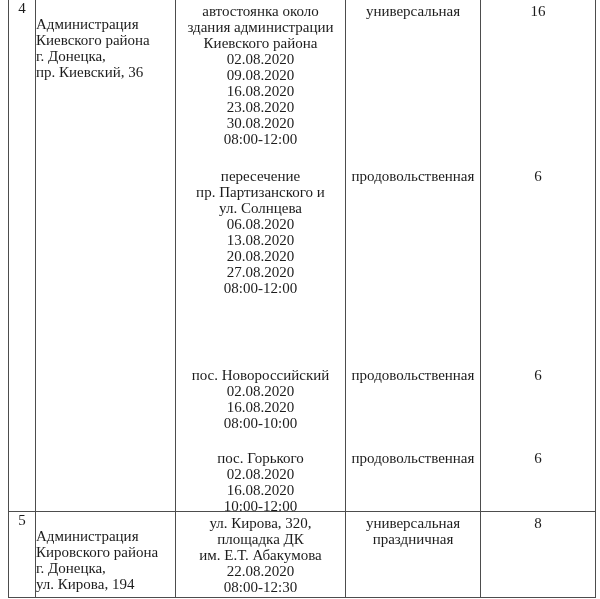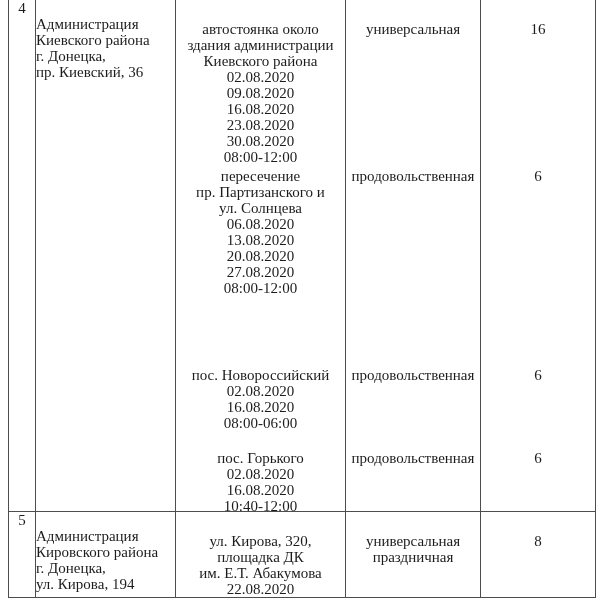--- a/index.html
+++ b/index.html
@@ -24,21 +24,21 @@
     padding:0;
   }
   td.cell-num   { text-align:center; padding-top:2px; }
   td.cell-org   { padding:2px 3px 0 5px; white-space:pre-line; }
   td.cell-loc, td.cell-type, td.cell-cnt { position:relative; }
   .blk {
     position:absolute; left:0; right:0;
     text-align:center;
     white-space:pre-line;
   }
-  .t0 { top:21px; }
+  .t0 { top:3px; }
   .t1 { top:168px;font-family:Liberation Serif, serif; }
   .t2 { top:367px; }
   .t3 { top:450px; }
 </style>
 </head>
 <body>
 
 <div class="sheet">
   <table class="schedule">
     <colgroup>
@@ -74,25 +74,25 @@
 пр. Партизанского и
 ул. Солнцева
 06.08.2020
 13.08.2020
 20.08.2020
 27.08.2020
 08:00-12:00</div>
         <div class="blk t2">пос. Новороссийский
 02.08.2020
 16.08.2020
-08:00-06:00</div>
+08:00-10:00</div>
         <div class="blk t3">пос. Горького
 02.08.2020
 16.08.2020
-10:40-12:00</div>
+10:00-12:00</div>
       </td>
       <td class="cell-type">
         <div class="blk t0">универсальная</div>
         <div class="blk t1">продовольственная</div>
         <div class="blk t2">продовольственная</div>
         <div class="blk t3">продовольственная</div>
       </td>
       <td class="cell-cnt">
         <div class="blk t0">16</div>
         <div class="blk t1">6</div>

